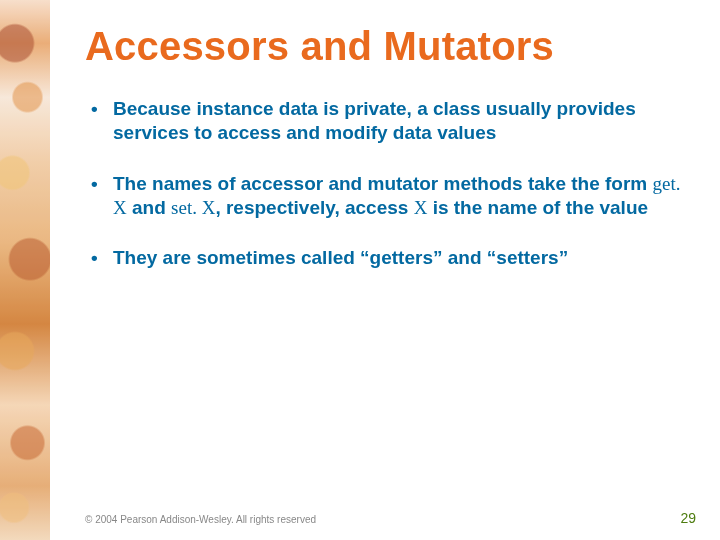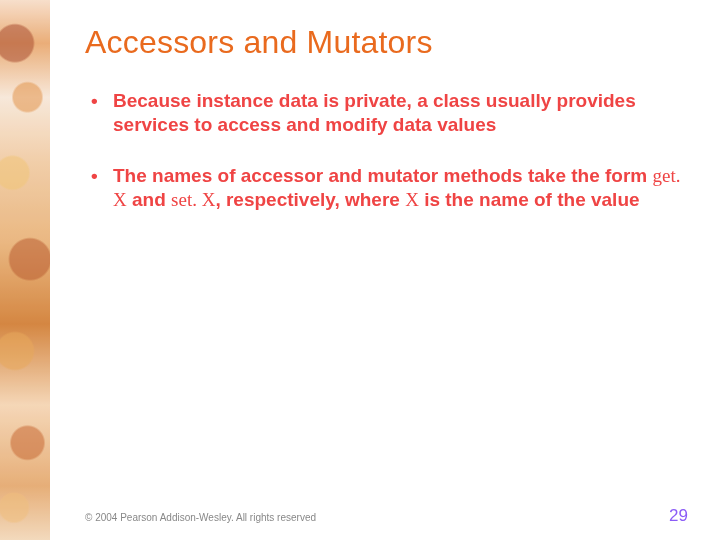--- a/index.html
+++ b/index.html
@@ -51,35 +51,35 @@
   }
   .content {
     position: absolute;
     left: 85px;
     top: 24px;
     right: 32px;
     bottom: 40px;
   }
   .title {
     color: #e96a1e;
-    font-size: 32px;
-    font-weight: normal;
+    font-size: 40px;
+    font-weight: bold;
     margin: 0 0 28px 0;
     letter-spacing: 0.2px;
   }
   ul.bullets {
     list-style: none;
     padding: 0;
     margin: 0;
   }
   ul.bullets > li {
     position: relative;
     padding-left: 28px;
     margin-bottom: 26px;
-    color: #ef4444;
+    color: #0369a1;
     font-size: 19px;
     font-weight: bold;
     line-height: 1.28;
   }
   ul.bullets > li::before {
     content: "•";
     position: absolute;
     left: 6px;
     top: 0;
     font-size: 19px;
@@ -87,48 +87,51 @@
   .underline {
     text-decoration: underline;
   }
   .code {
     font-family: Liberation Serif, serif;
     font-weight: normal;
   }
   .footer {
     position: absolute;
     left: 85px;
-    right: 32px;
+    right: 24px;
     bottom: 14px;
     display: flex;
     justify-content: space-between;
     align-items: baseline;
     font-size: 10px;
     color: #888;
   }
   .page-num {
-    color: #8b5cf6;
-    font-size: 17px;
+    color: #4d7c0f;
+    font-size: 14px;
   }
 </style>
 </head>
 <body>
 
 <div class="slide">
   <div class="leaf-strip"></div>
 
   <div class="content">
     <h1 class="title">Accessors and Mutators</h1>
 
     <ul class="bullets">
       <li>
         <span>Because instance data is private, a class usually provides services to access and modify data values</span>
       </li>
       <li>
-        <span>The names of accessor and mutator methods take the form </span><span class="code">get. X</span><span> and </span><span class="code">set. X</span><span>, respectively, where </span><span class="code">X</span><span> is the name of the value</span>
+        <span>The names of accessor and mutator methods take the form </span><span class="code">get. X</span><span> and </span><span class="code">set. X</span><span>, respectively, access </span><span class="code">X</span><span> is the name of the value</span>
+      </li>
+      <li>
+        <span>They are sometimes called “getters” and “setters”</span>
       </li>
     </ul>
   </div>
 
   <div class="footer">
     <span>© 2004 Pearson Addison-Wesley. All rights reserved</span>
     <span class="page-num">29</span>
   </div>
 </div>
 

